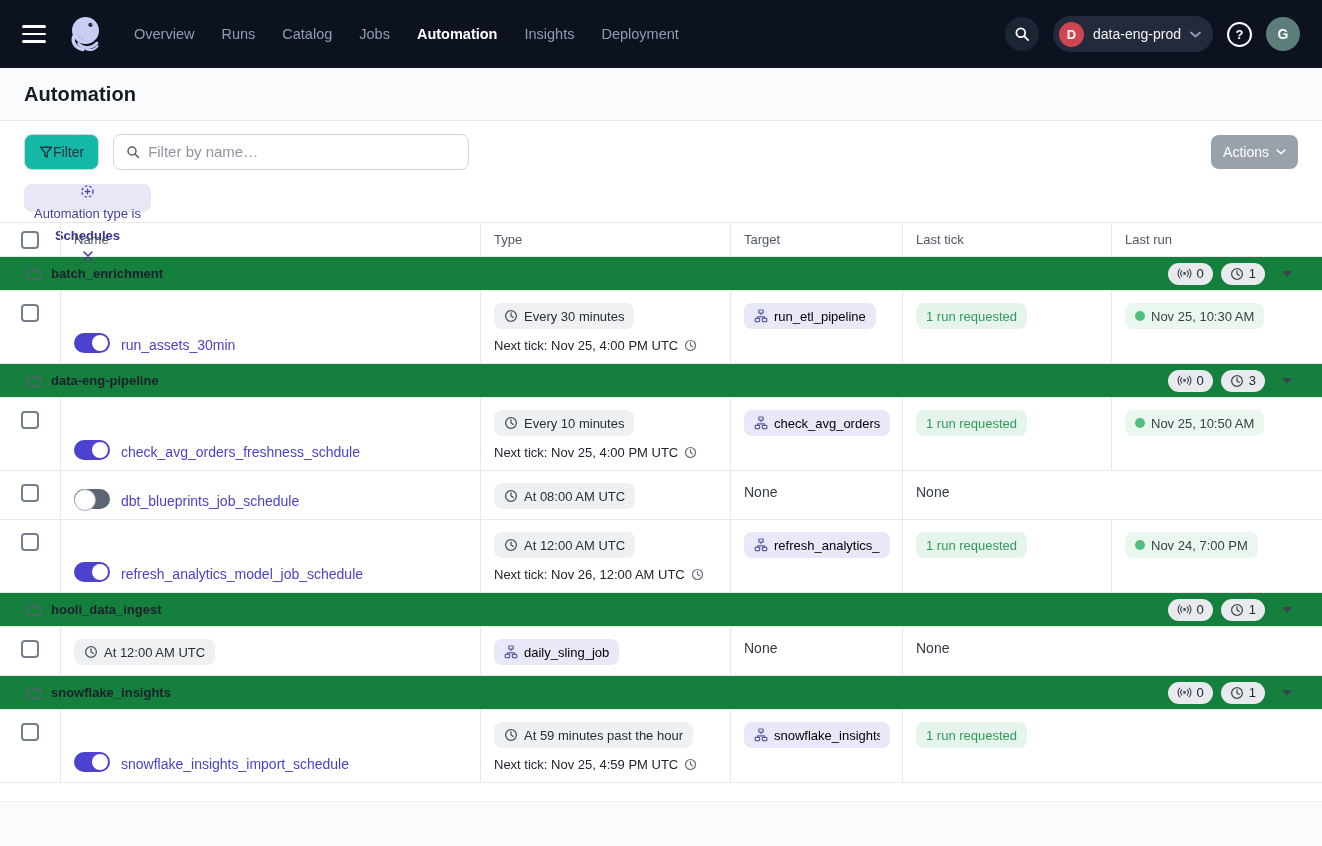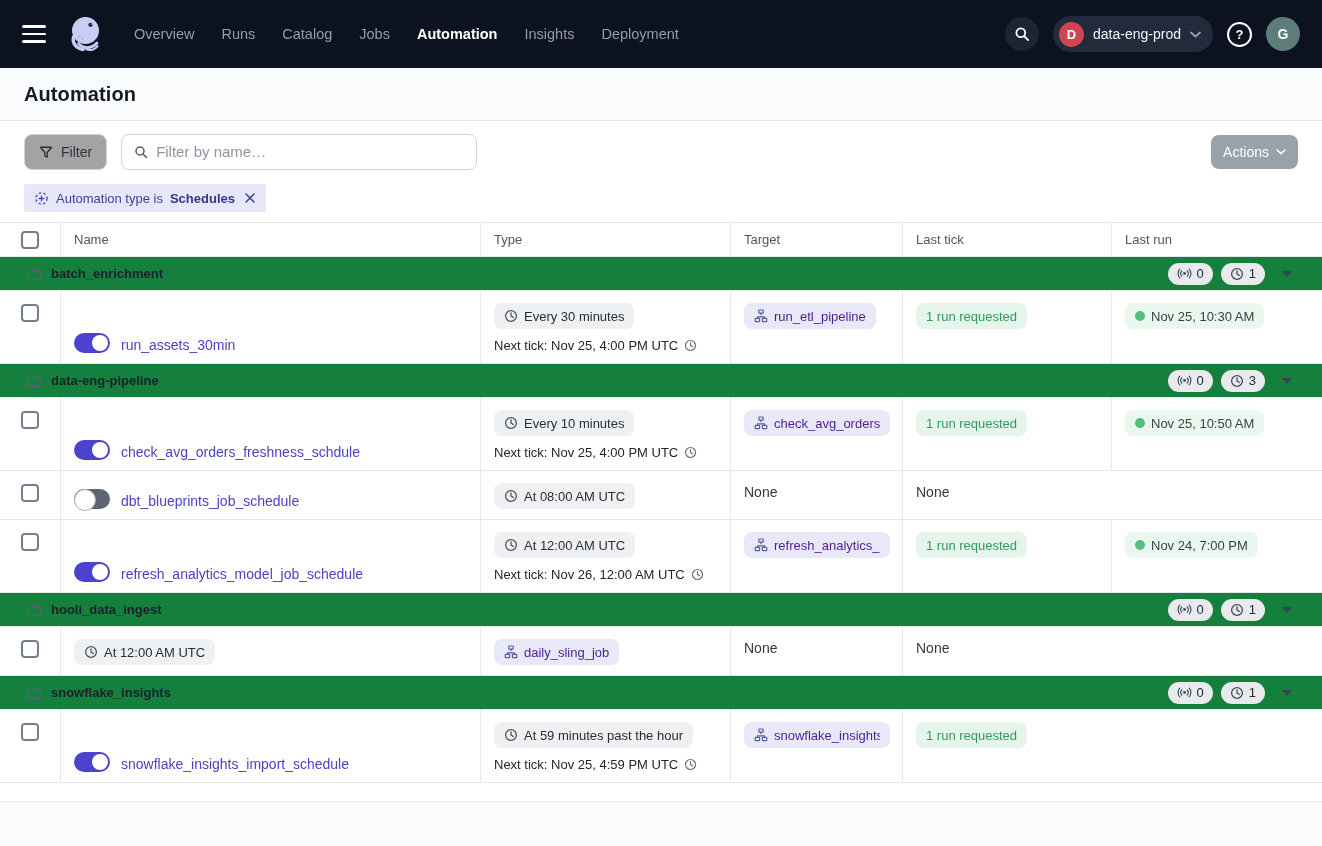--- a/index.html
+++ b/index.html
@@ -27,36 +27,36 @@
   .user-avatar { width:34px; height:34px; border-radius:50%; background:#5c7d79; color:#fff;
     font-size:14px; font-weight:700; display:flex; align-items:center; justify-content:center; cursor:pointer; }
 
   
   .page-head { height:53px; background:#fafbfc; border-bottom:1px solid #e7e9ec;
     display:flex; align-items:center; padding:0 24px; }
   .page-title { font-size:20px; font-weight:700; color:#161b26; letter-spacing:.1px; }
 
   
   .toolbar { height:61px; display:flex; align-items:center; padding:0 24px; gap:14px; background:#fff; }
-  .btn-filter { height:36px; border:1px solid #cfd4da; border-radius:8px; background:#a3a3a3;
-    display:flex; align-items:center; gap:8px; padding:0 14px; font-size:14px; font-weight:500;
+  .btn-filter { height:36px; border:1px solid #cfd4da; border-radius:8px; background:#14b8a6;
+    display:flex; align-items:center; padding:0 14px; font-size:14px; font-weight:500;
     color:#2b3340; cursor:pointer; }
   .search-box { width:356px; height:36px; border:1px solid #cfd4da; border-radius:8px;
     display:flex; align-items:center; gap:8px; padding:0 12px; background:#fff; }
   .search-box input { border:none; outline:none; flex:1; font-size:15px; color:#30363f;
     font-family:inherit; background:transparent; }
   .search-box input::placeholder { color:#8d95a1; }
   .btn-actions { margin-left:auto; height:34px; border:none; border-radius:8px; background:#99a1ab;
     color:#fff; font-size:14px; font-weight:500; display:flex; align-items:center; gap:7px;
     padding:0 12px; cursor:pointer; font-family:inherit; }
 
   
   .chip-row { height:40px; display:flex; align-items:flex-start; padding:2px 24px 0; }
-  .chip { height:28px; border-radius:2px; background:#e8e7f8; display:flex; align-items:center;
-    gap:7px; padding:0 10px; cursor:pointer; }
+  .chip { height:28px; border-radius:8px; background:#e8e7f8; display:flex; align-items:center;
+    gap:7px; padding:0 10px; cursor:pointer;flex-direction:column; }
   .chip-text { font-size:13px; color:#403d9c; }
   .chip-value { font-size:13px; font-weight:700; color:#37348f; }
 
   
   .table { border-top:1px solid #e6e8eb; }
   .trow, .thead { display:grid; grid-template-columns:61px 420px 250px 172px 209px 210px; }
   .thead { height:34px; border-bottom:1px solid #e6e8eb; }
   .thead .cell { display:flex; align-items:center; padding-left:13px; font-size:13px; color:#4e5765; }
   .cell { border-right:1px solid #e6e8eb; min-width:0; }
   .cell:last-child { border-right:none; }
@@ -84,21 +84,21 @@
   .toggle.on { background:#4b43ce; }
   .toggle.on::after { content:''; position:absolute; right:2px; top:2px; width:16px; height:16px;
     border-radius:50%; background:#fff; }
   .toggle.off { background:#5d6573; }
   .toggle.off::after { content:''; position:absolute; left:0; top:0; width:20px; height:20px;
     border-radius:50%; background:#fff; border:1.5px solid #a8afba; }
 
   .pill { display:inline-flex; align-items:center; gap:6px; height:26px; border-radius:8px;
     padding:0 10px; font-size:13px; white-space:nowrap; max-width:100%; }
   .pill-gray { background:#eef0f2; color:#262e38; }
-  .pill-target { background:#e9e8f8; color:#4c1d95; cursor:pointer; }
+  .pill-target { background:#e9e8f8; color:#000000; cursor:pointer; }
   .pill-target .tlabel { overflow:hidden; text-overflow:clip; white-space:nowrap; }
   .pill-target .tlabel.u { text-decoration:underline; text-underline-offset:3px; text-decoration-color:#8d88d8; }
   .pill-green { background:#e5f5eb; color:#35985e; }
   .pill-run { cursor:pointer; color:#3a4148; }
   .pill-run.success { background:#e9f7ef; }
   .pill-run.started { background:#ebecf1; }
   .dot { width:10px; height:10px; border-radius:50%; flex:none; }
   .pill-run.success .dot { background:#53bd82; }
   .pill-run.started .dot { background:#5456d4; }
 

